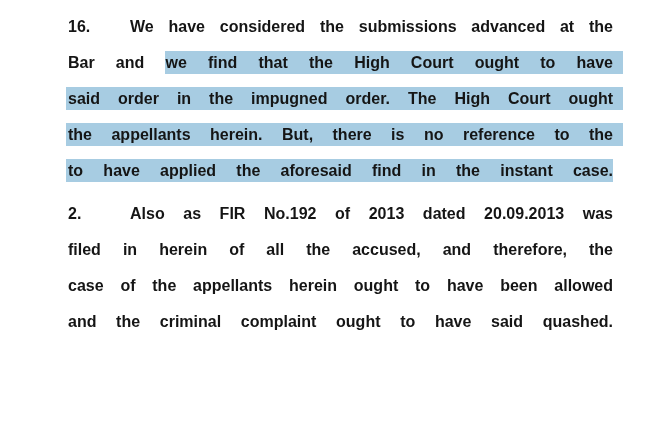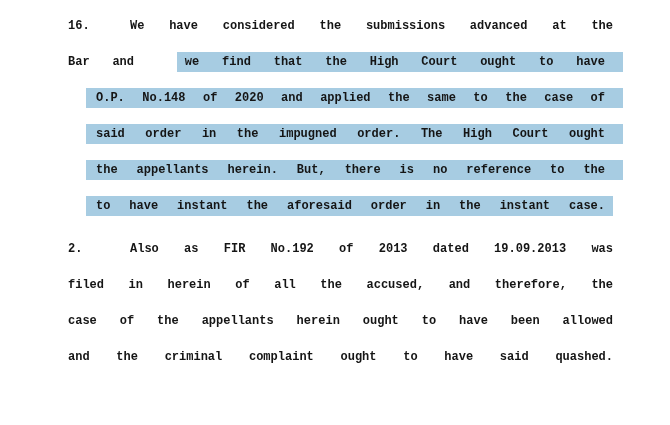--- a/index.html
+++ b/index.html
@@ -14,56 +14,54 @@
     height: 425px;
     background: var(--bg-color);
     overflow: hidden;
   }
   .page {
     width: 670px;
     height: 425px;
     padding: 14px 57px 0 68px;
   }
   .line {
-    font-family: Liberation Mono, monospace;
+    font-family: Liberation Sans, sans-serif;
     font-weight: bold;
-    font-size: 12px;
+    font-size: 16px;
     color: var(--text-color);
     height: 25px;
     line-height: 25px;
     margin-bottom: 11px;
     text-align: justify;
     text-align-last: justify;
     white-space: normal;
   }
   .line.para-gap { margin-top: 18px; }
   .para-num {
     display: inline-block;
     width: 62px;
     text-align: left;
     text-align-last: left;
   }
   .hl {
     background: var(--hl-color);
-    padding: 3px 8px;
-    margin-left: 20px;
+    padding: 3px 0;
   }
   .hl.ext-l.ext-r { box-shadow: 10px 0 0 var(--hl-color), -2px 0 0 var(--hl-color); }
   .hl.ext-r:not(.ext-l) { box-shadow: 10px 0 0 var(--hl-color); }
   .hl.ext-l:not(.ext-r) { box-shadow: -2px 0 0 var(--hl-color); }
 </style>
 </head>
 <body>
 
 <div class="page">
   <div id="lines">
       <div class="line"><span class="para-num">16.</span><span>We have considered the submissions advanced at the</span></div>
       <div class="line"><span>Bar and</span> <span class="hl ext-r">we find that the High Court ought to have</span></div>
-      <div class="line"><span class="hl ext-l ext-r">O.P. No.148 of 2020 and applied the same to the case of</span></div>
       <div class="line"><span class="hl ext-l ext-r">said order in the impugned order. The High Court ought</span></div>
       <div class="line"><span class="hl ext-l ext-r">the appellants herein. But, there is no reference to the</span></div>
-      <div class="line"><span class="hl ext-l">to have instant the aforesaid order in the instant case.</span></div>
-      <div class="line para-gap"><span class="para-num">2.</span><span>Also as FIR No.192 of 2013 dated 19.09.2013 was</span></div>
+      <div class="line"><span class="hl ext-l">to have applied the aforesaid find in the instant case.</span></div>
+      <div class="line para-gap"><span class="para-num">2.</span><span>Also as FIR No.192 of 2013 dated 20.09.2013 was</span></div>
       <div class="line"><span>filed in herein of all the accused, and therefore, the</span></div>
       <div class="line"><span>case of the appellants herein ought to have been allowed</span></div>
       <div class="line"><span>and the criminal complaint ought to have said quashed.</span></div>
     </div>
 </div>
 
 </body></html>

